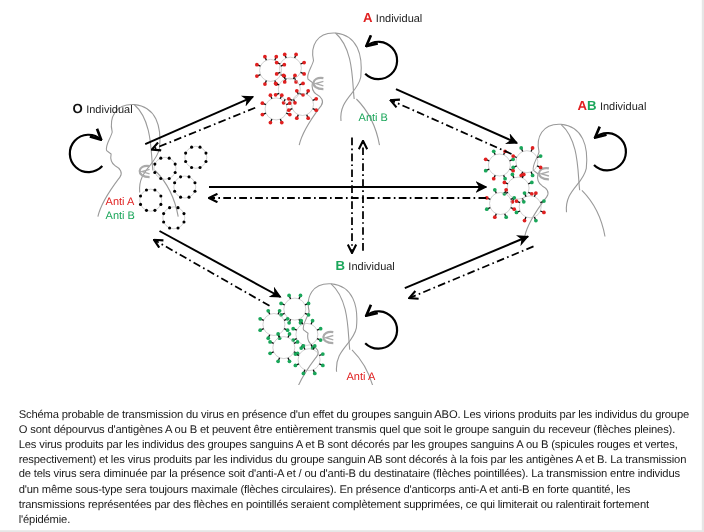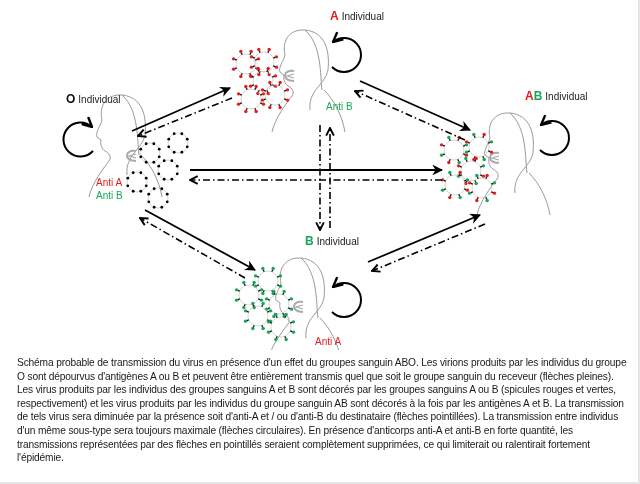--- a/index.html
+++ b/index.html
@@ -2,21 +2,21 @@
 <html><head>
 <meta charset="utf-8">
 <style>
   html, body { margin:0; padding:0; background:#ffffff; }
   body { width:640px; height:484px; position:relative; overflow:hidden; font-family:"Liberation Sans", sans-serif; }
   #frame { position:absolute; left:0; top:0; width:638px; height:482px; border-right:2px solid #e6e6e6; border-bottom:2px solid #e6e6e6; }
   svg#diagram { position:absolute; left:0; top:0; width:640px; height:350px; }
   .label { font-family:"Liberation Sans", sans-serif; font-size:10px; fill:#222; }
   .label-big { font-family:"Liberation Sans", sans-serif; font-size:12px; font-weight:bold; }
   .anti { font-family:"Liberation Sans", sans-serif; font-size:10px; }
-  #caption { position:absolute; left:17px; top:356px; width:610px; font-family:"Liberation Sans", sans-serif; font-size:10.2px; line-height:13.6px; color:#1a1a1a; letter-spacing:-0.15px; }
+  #caption { position:absolute; left:17px; top:371px; width:610px; font-family:"Liberation Sans", sans-serif; font-size:10.2px; line-height:13.6px; color:#1a1a1a; letter-spacing:-0.15px; }
 </style>
 </head>
 <body>
 
 <div id="frame"></div>
 
 <svg id="diagram" viewBox="0 0 640 350">
   <defs>
     <marker id="ah" viewBox="0 0 10 10" refX="9" refY="5" markerWidth="6" markerHeight="6" orient="auto-start-reverse">
       <path d="M0,0 L10,5 L0,10 L3,5 z" fill="#000"></path>

